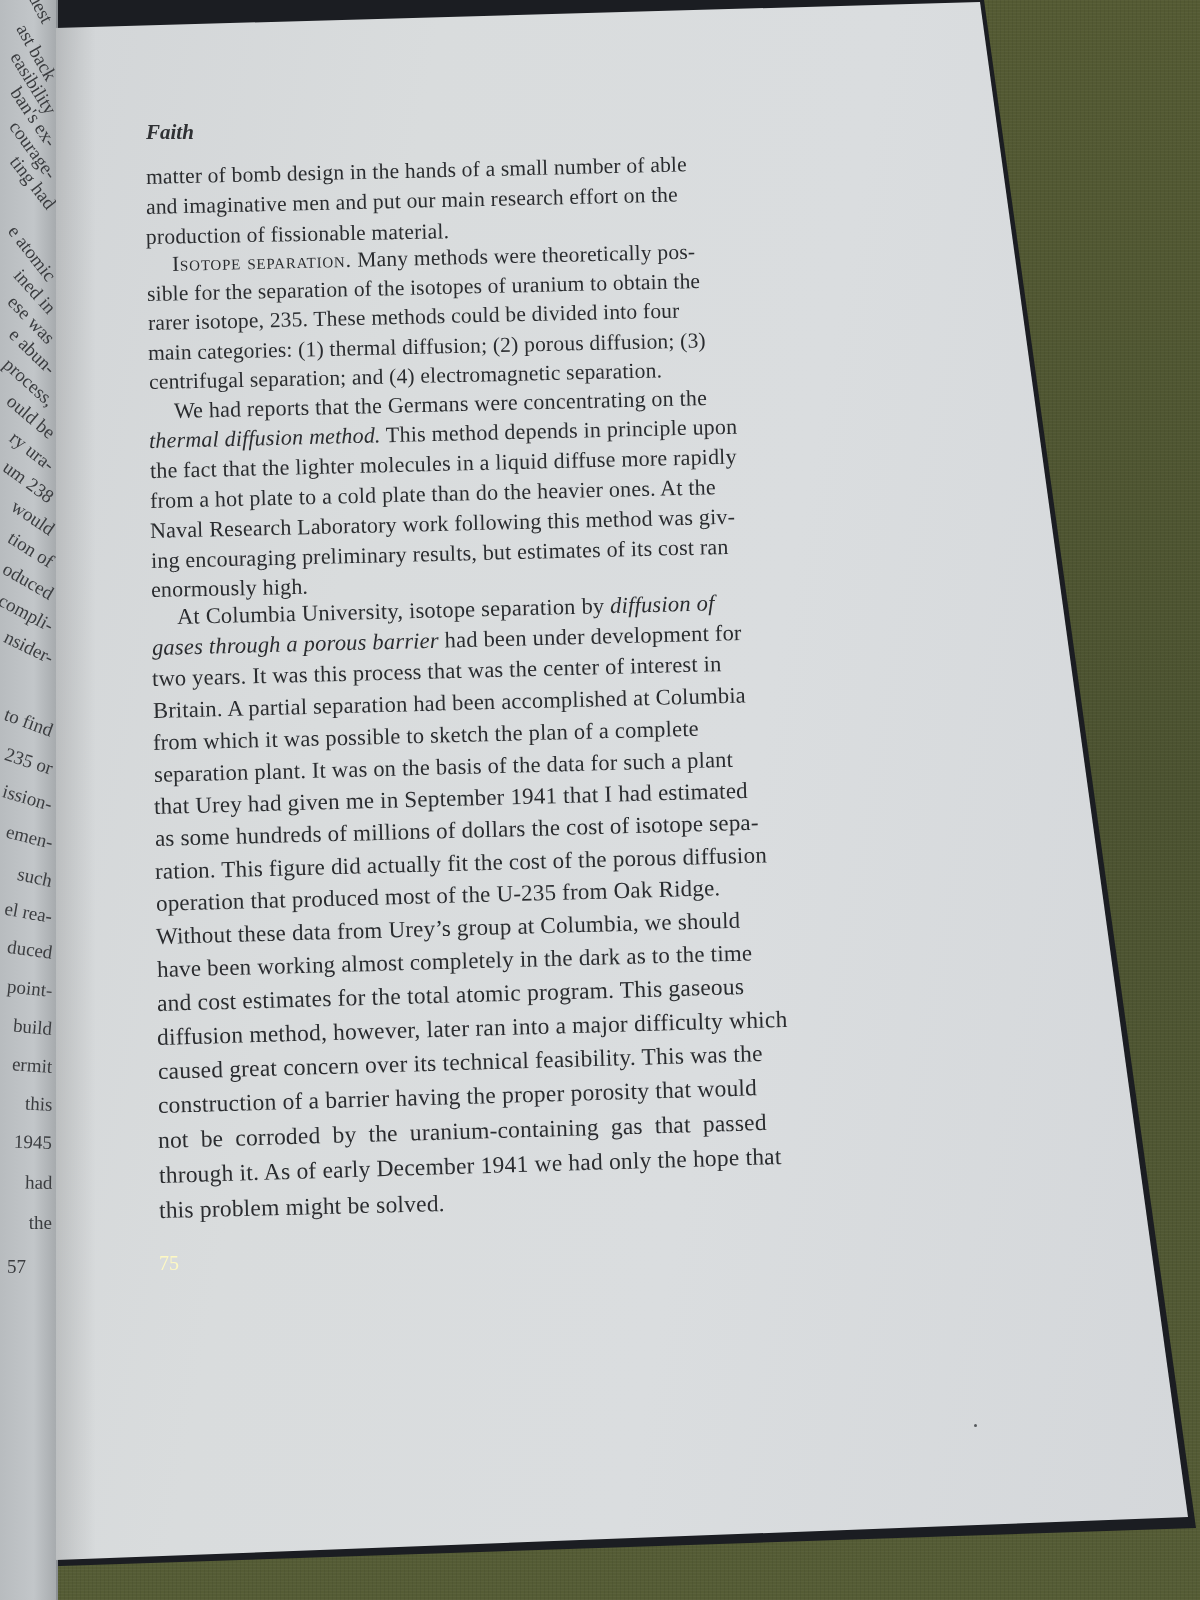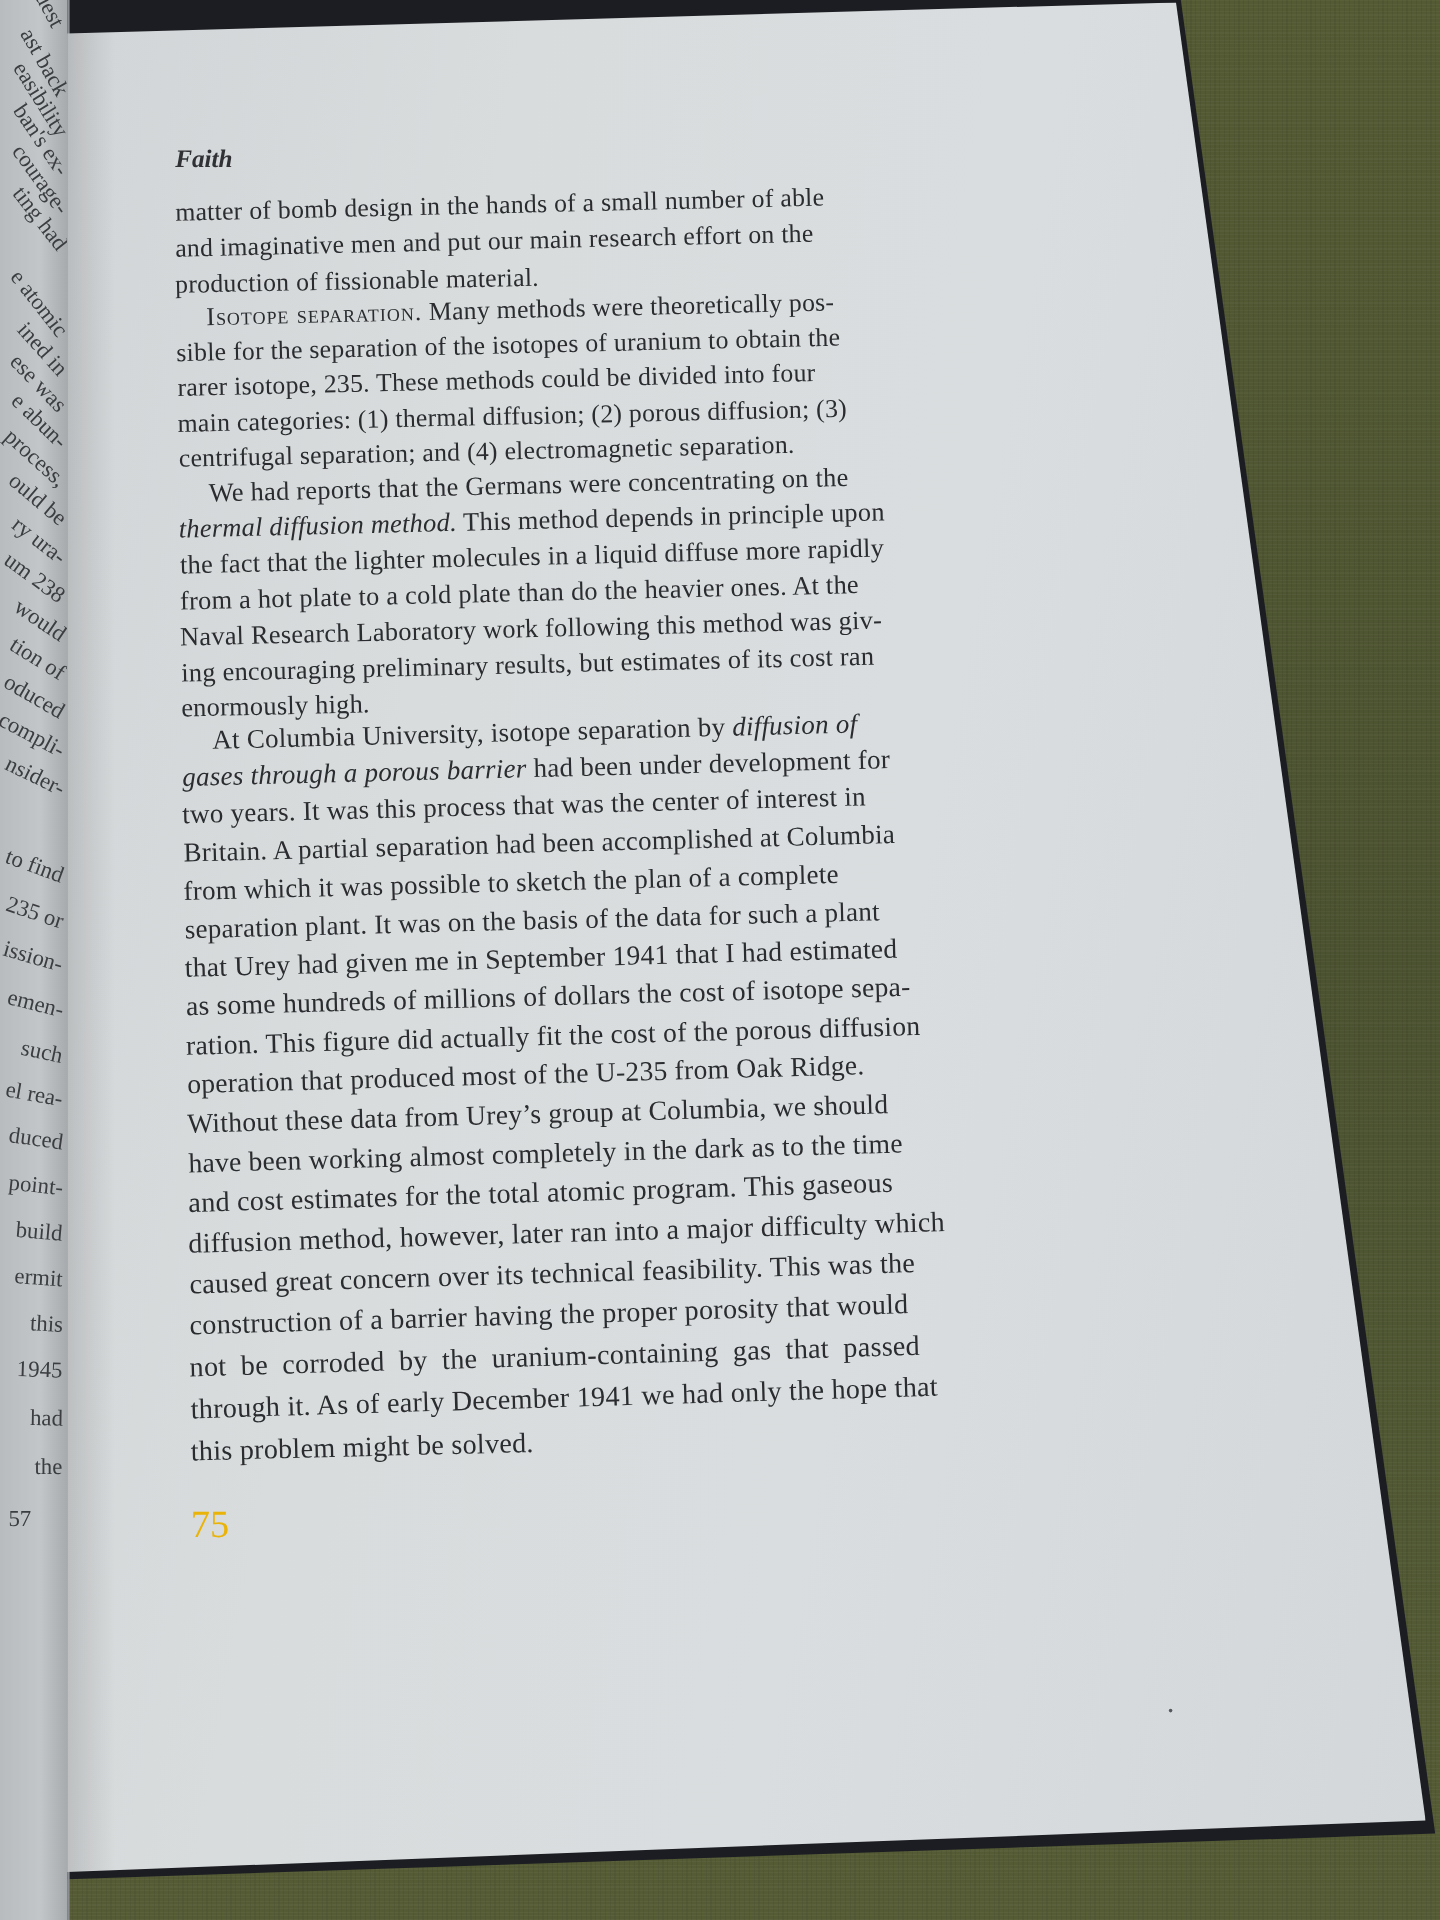--- a/index.html
+++ b/index.html
@@ -78,22 +78,22 @@
       position: absolute;
       font-family: "Liberation Serif", "DejaVu Serif", serif;
       font-style: italic;
       font-weight: bold;
       color: #2f3134;
       font-size: 21px;
     }
     .page-number {
       position: absolute;
       font-family: "Liberation Serif", "DejaVu Serif", serif;
-      color: #eab308;
-      font-size: 32px;
+      color: #fef9c3;
+      font-size: 20px;
     }
     .smallcaps {
       font-variant: small-caps;
       letter-spacing: 0.8px;
     }
     i { font-style: italic; }
     .page-speck {
       position: absolute;
       width: 3px; height: 3px;
       border-radius: 50%;

